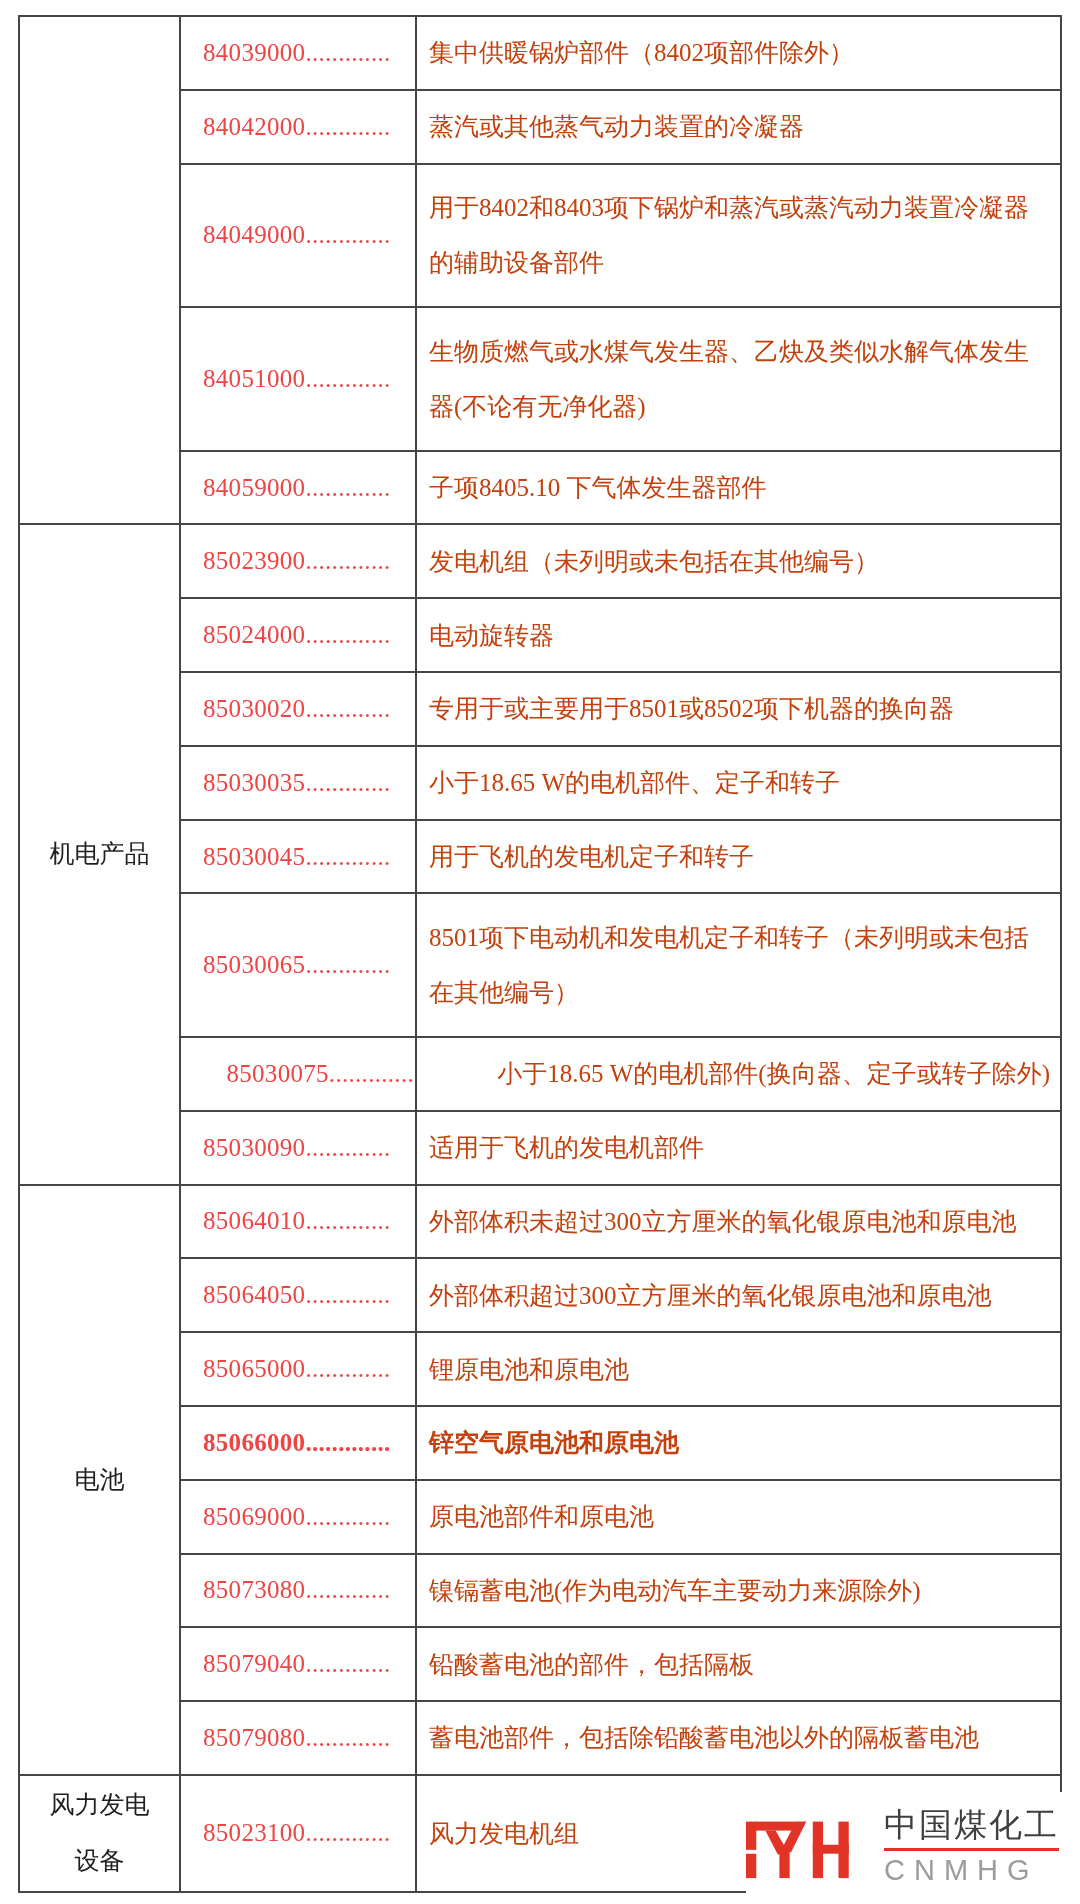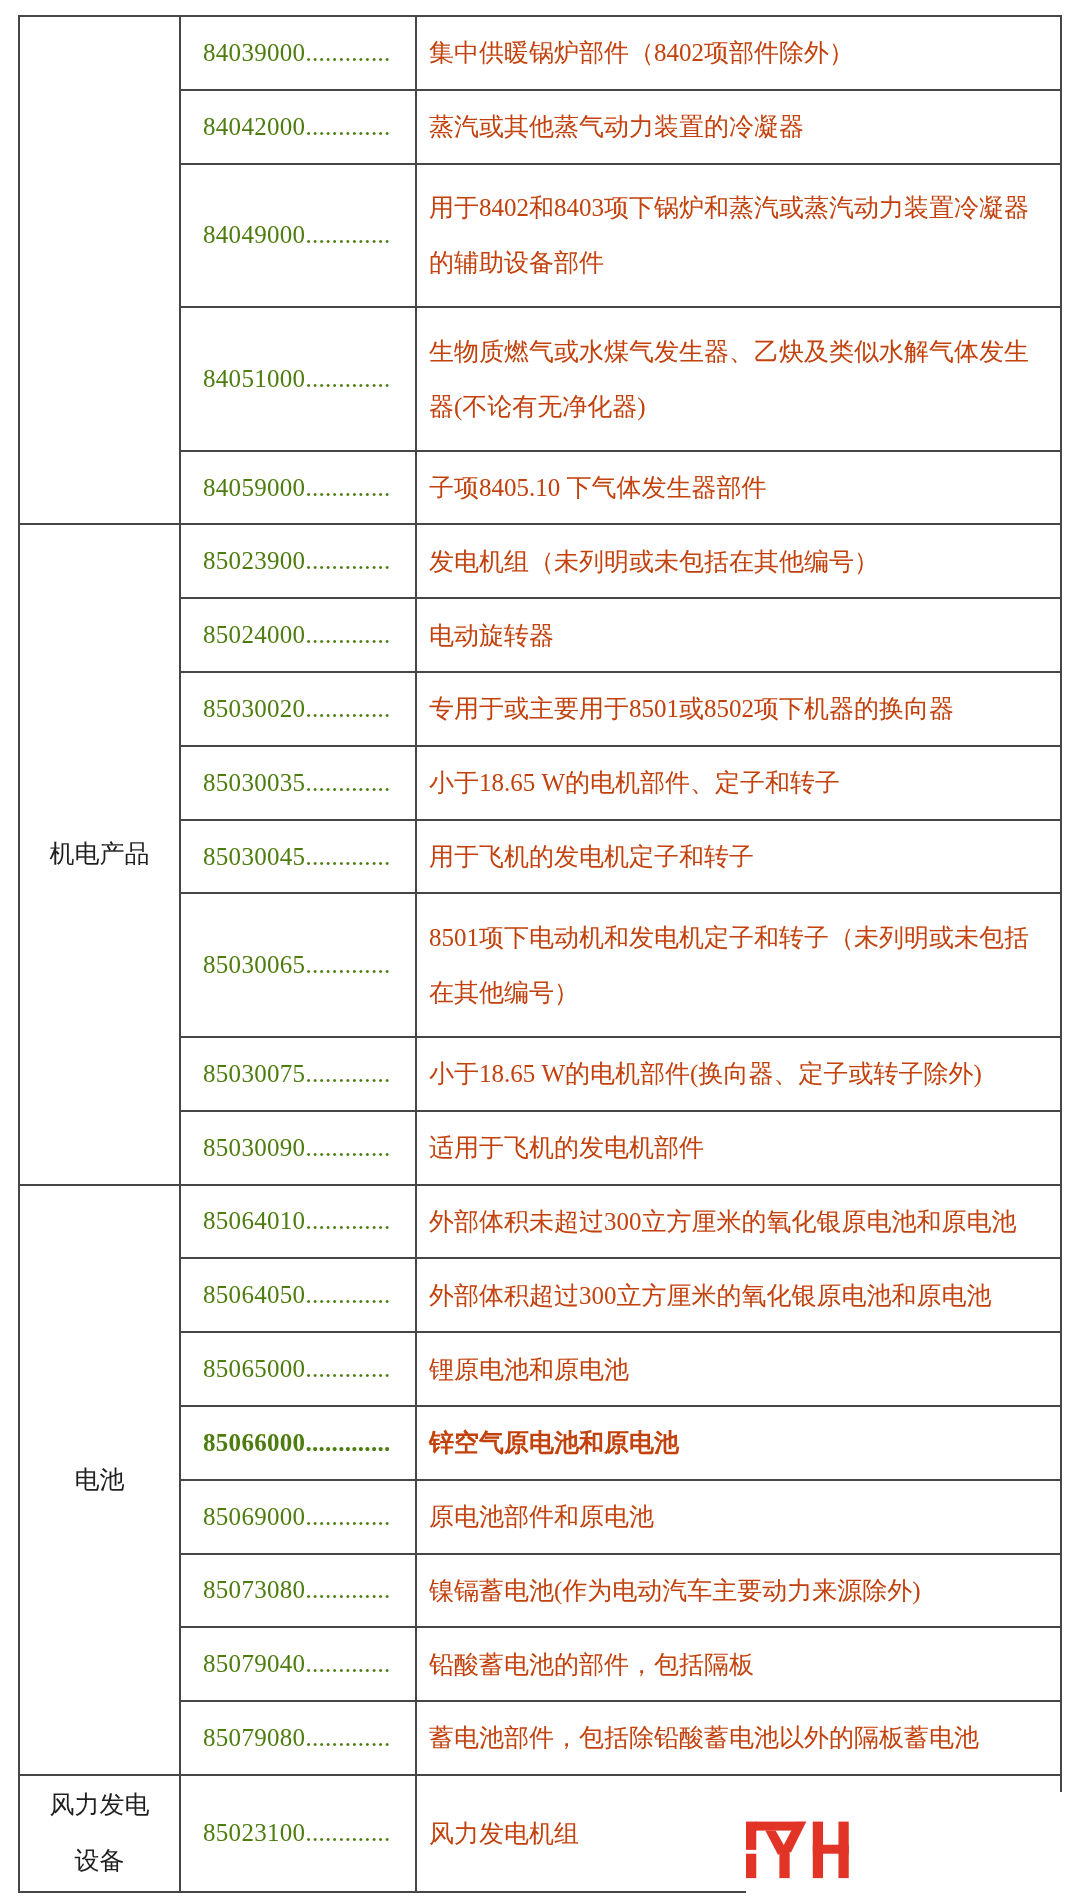--- a/index.html
+++ b/index.html
@@ -11,21 +11,21 @@
     position:absolute; left:18px; top:15px; width:1044px; height:1878px;
     border-collapse:collapse; table-layout:fixed; background:#ffffff;
   }
   table.hs td { border:2px solid #464646; background:#ffffff; }
   .cat-cell {
     width:119px; text-align:center; vertical-align:middle;
     font-size:25px; line-height:56px; color:#1f1f1f; padding:0 20px;
   }
   .code-cell {
     width:211px; font-size:25px; padding-left:22px; vertical-align:middle;
-    letter-spacing:0.3px; color:#4d7c0f; white-space:nowrap; overflow:hidden;
+    letter-spacing:0.3px; color:#ef4444; white-space:nowrap; overflow:hidden;
   }
   .desc-cell {
     font-size:25px; line-height:55px; padding:6px 10px 6px 12px;
     vertical-align:middle; color:#c2410c;
   }
   .logo {
     position:absolute; left:746px; top:1792px; width:330px; height:108px;
     background:#ffffff; display:flex; align-items:center; gap:16px; z-index:5;
     font-family:"Liberation Sans","DejaVu Sans",sans-serif;
   }
@@ -89,21 +89,21 @@
           <td class="desc-cell">小于18.65 W的电机部件、定子和转子</td>
         </tr>
         <tr style="height: 72px;">
           <td class="code-cell">85030045.............</td>
           <td class="desc-cell">用于飞机的发电机定子和转子</td>
         </tr>
         <tr style="height: 140px;">
           <td class="code-cell">85030065.............</td>
           <td class="desc-cell">8501项下电动机和发电机定子和转子（未列明或未包括在其他编号）</td>
         </tr>
-        <tr style="height: 72px;">
+        <tr style="height: 72px; text-align: right;">
           <td class="code-cell">85030075.............</td>
           <td class="desc-cell">小于18.65 W的电机部件(换向器、定子或转子除外)</td>
         </tr>
         <tr style="height: 72px; margin-top: 38px;">
           <td class="code-cell">85030090.............</td>
           <td class="desc-cell">适用于飞机的发电机部件</td>
         </tr>
         <tr style="height: 72px;">
           <td class="cat-cell" rowspan="8">
             <div>电池</div>
@@ -157,15 +157,20 @@
         <rect x="0" y="62" width="16" height="38"></rect>
         <rect x="14" y="12" width="64" height="14"></rect>
         <polygon points="30,26 46,26 62,54 50,64"></polygon>
         <polygon points="78,12 94,12 70,60 56,54"></polygon>
         <rect x="52" y="52" width="16" height="48"></rect>
         <rect x="104" y="12" width="16" height="88"></rect>
         <rect x="104" y="48" width="56" height="14"></rect>
         <rect x="144" y="12" width="16" height="88"></rect>
       </g>
     </svg>
+    <div class="logo-text">
+      <div class="brand-cn">中国煤化工</div>
+      <div class="brand-underline accent-bg" style="background: rgb(226, 51, 39);"></div>
+      <div class="brand-en">CNMHG</div>
+    </div>
   </div>
 
 </div>
 
 </body></html>

